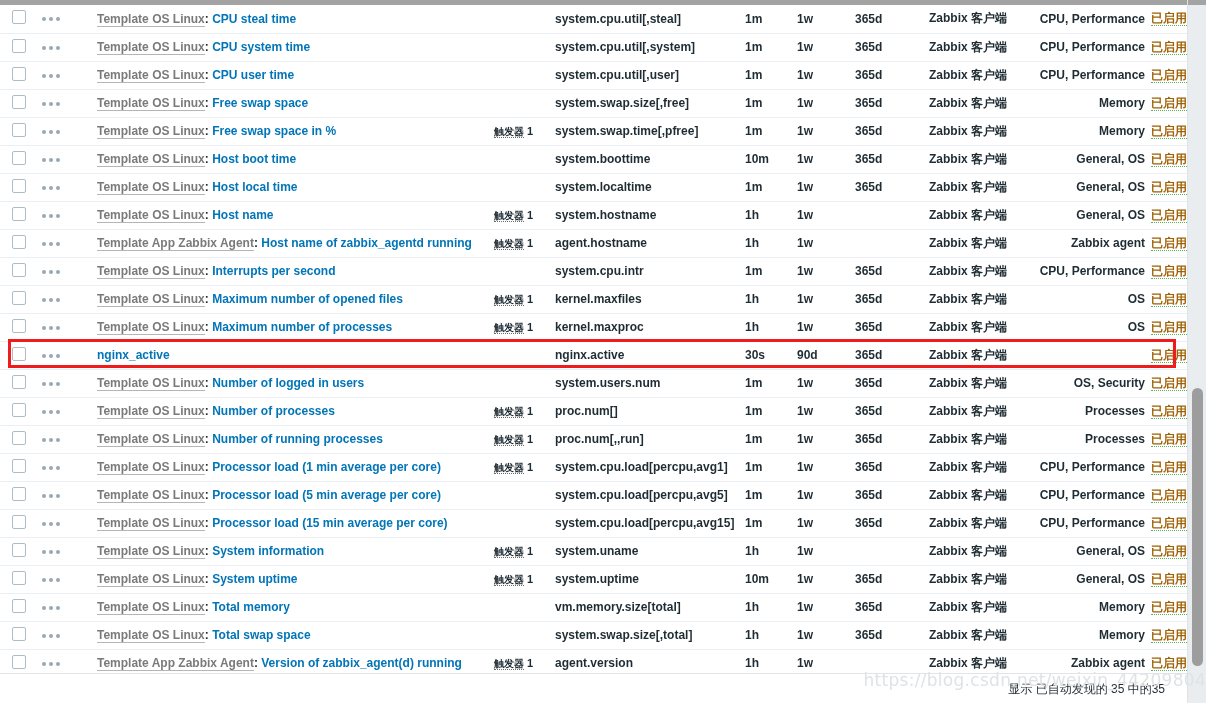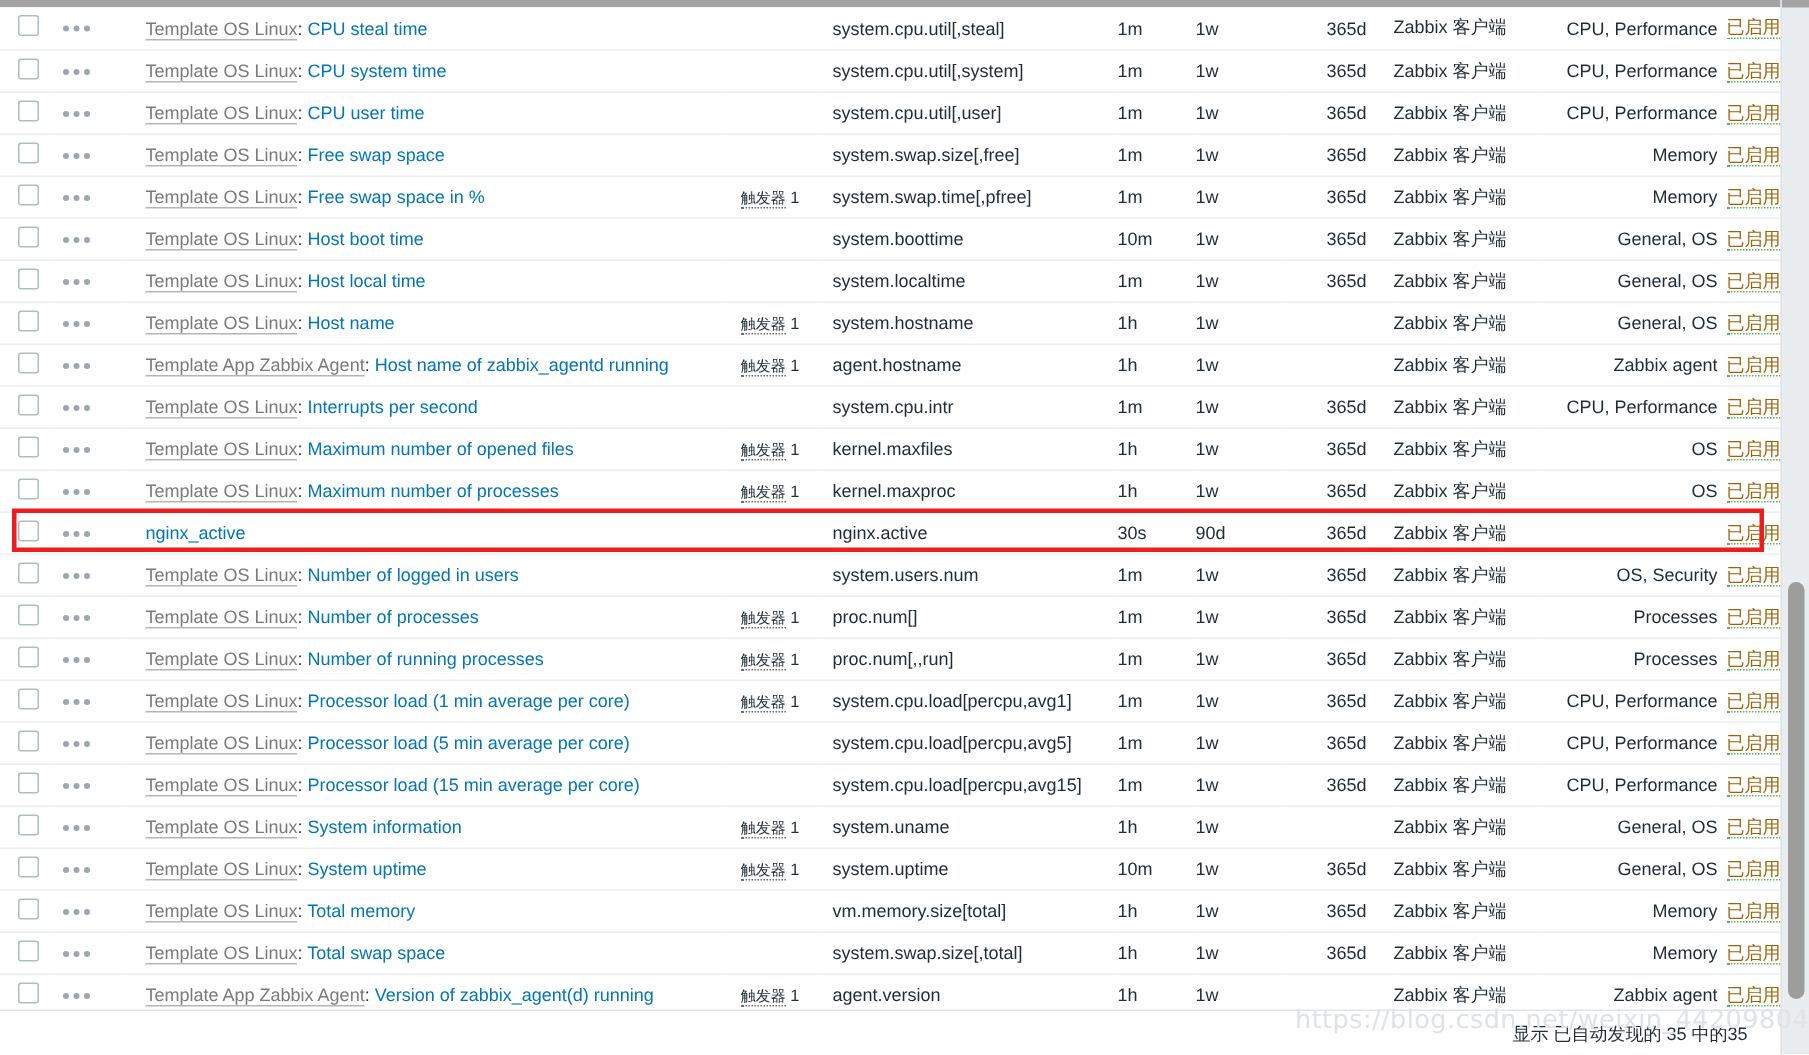--- a/index.html
+++ b/index.html
@@ -25,20 +25,21 @@
     position: absolute;
     top: 5px; left: 0;
     width: 1187px; height: 698px;
     background: #ffffff;
   }
   .table-wrap {
     position: absolute;
     top: 0; left: 0;
     width: 1187px;
     background: #fff;
+    font-weight: bold;
   }
   table.items {
     border-collapse: collapse;
     width: 1187px;
     table-layout: fixed;
   }
   table.items td {
     border-bottom: 1px solid #ebeef2;
     height: 28px;
     padding: 0;
@@ -49,21 +50,21 @@
     overflow: hidden;
   }
   
   .c-check   { width: 35px;  }
   .c-dots    { width: 50px;  }
   .c-name    { width: 400px; }
   .c-trig    { width: 60px;  text-align: right; padding-right: 12px !important; }
   .c-key     { width: 200px; padding-left: 10px !important; }
   .c-int     { width: 52px;  text-align: left; }
   .c-hist    { width: 58px;  text-align: left; margin-left: 36px; }
-  .c-trend   { width: 74px;  text-align: right; padding-right: 18px !important; }
+  .c-trend   { width: 74px;  text-align: left; padding-right: 18px !important; }
   .c-type    { width: 98px;  text-align: left; }
   .c-app     { width: 118px; text-align: right; }
   .c-status  { width: 92px;  text-align: left; padding-left: 6px !important; }
 
   .chk {
     width: 14px; height: 14px;
     border: 1px solid #adbcc7;
     background: #fff;
     border-radius: 2px;
     display: inline-block;

